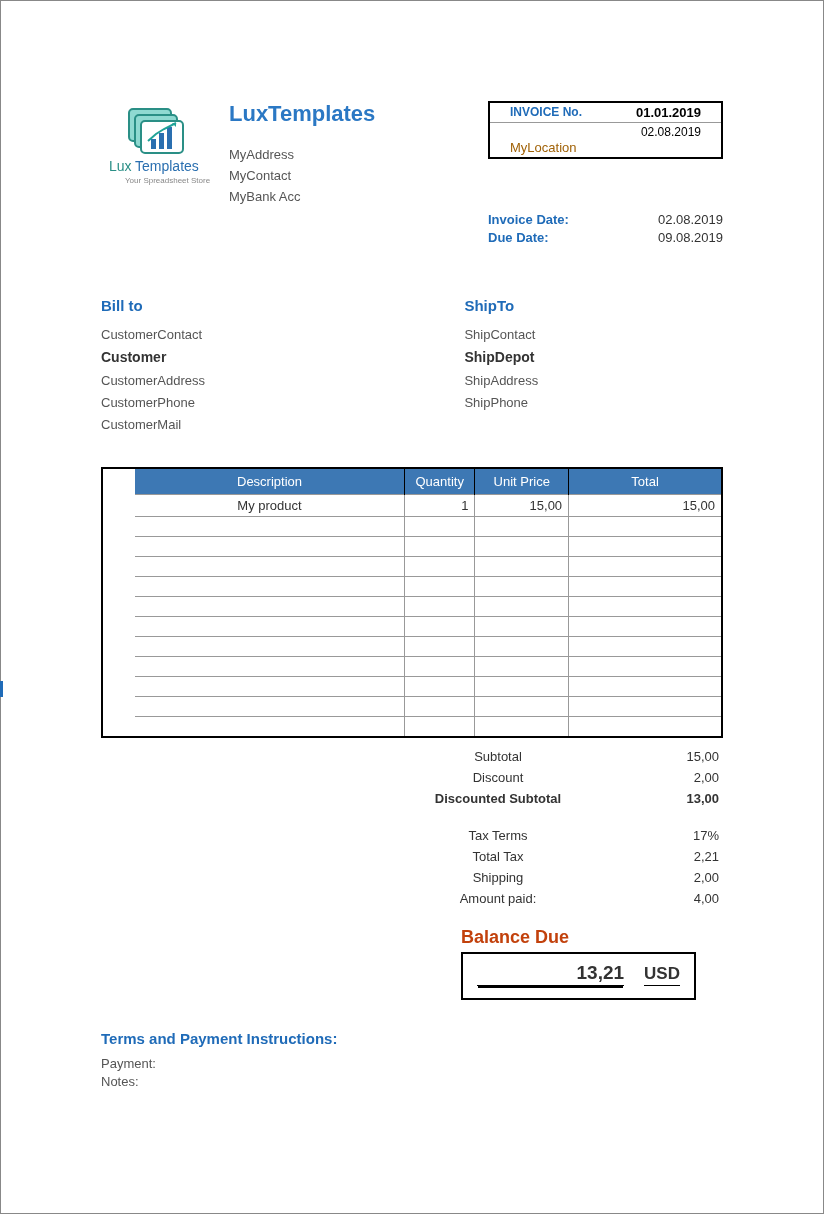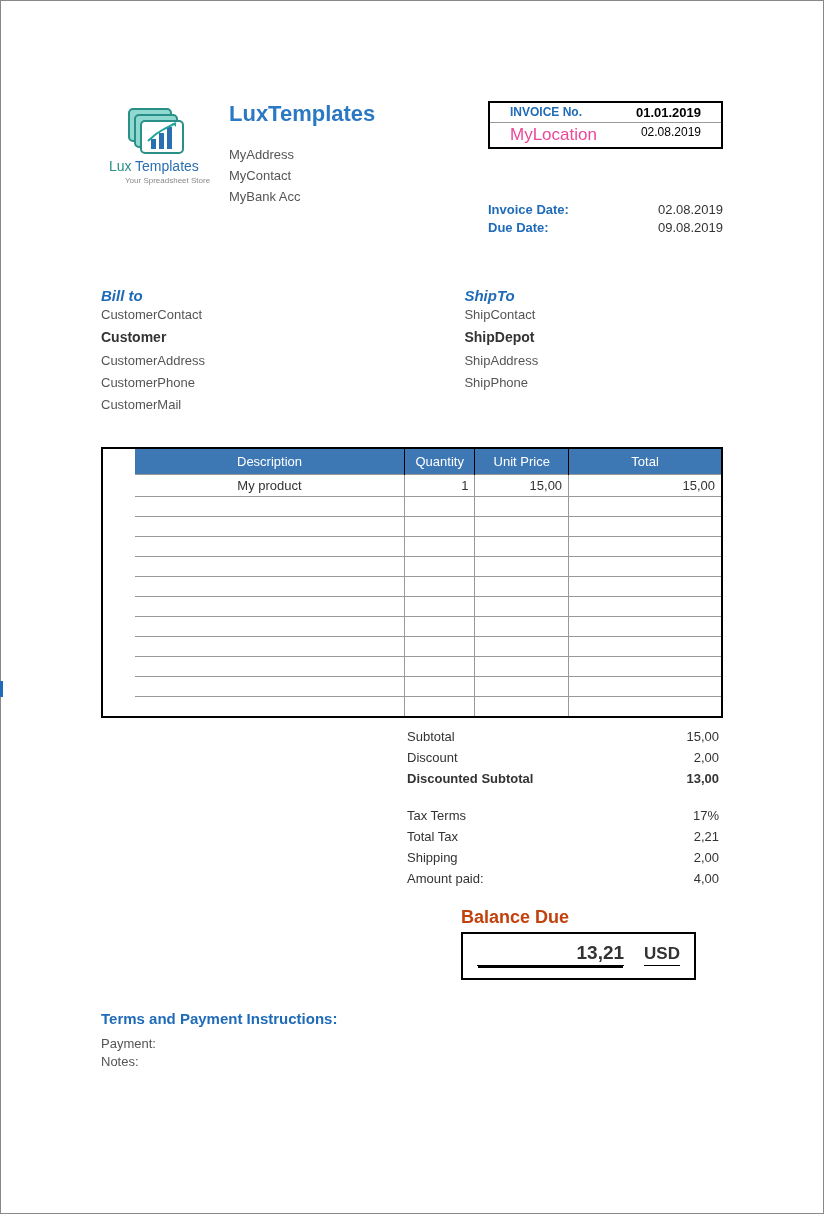--- a/index.html
+++ b/index.html
@@ -47,21 +47,21 @@
     font-size: 13px;
   }
   .inv-box-row {
     display: flex;
     justify-content: space-between;
     padding: 2px 20px;
   }
   .inv-box-row:first-child { border-bottom:1px solid #999; }
   .inv-no-label { color:#1f6bb8; font-weight:bold; font-size:12px;}
   .inv-no-val { font-weight:bold; color:#000; }
-  .inv-loc-label { color:#ec4899; font-size:17px;}
+  .inv-loc-label { color:#a16207; font-size:13px;margin-top:15px;}
   .inv-loc-val { color:#000; font-size:12px;}
 
   .dates-block {
     text-align: left;
     margin-top: 52px;
     width: 235px;
     float: right;
   }
   .dates-block .drow {
     display: flex;
@@ -77,21 +77,21 @@
     display:flex;
     justify-content: space-between;
     margin-top: 50px;
     margin-bottom: 30px;
   }
   .party { width: 48%; }
   .party-head {
     color:#1f6bb8;
     font-weight:bold;
     font-size:15px;
-    font-style:italic;
+    margin-bottom:10px;
   }
   .party-line { color:#555; line-height:1.7; font-size:13px;}
   .party-bold { font-weight:bold; color:#333; font-size:14px;}
 
   
   .items-wrap {
     border: 2px solid #000;
     margin-top: 10px;
     padding-left: 32px;
   }
@@ -131,21 +131,21 @@
     width: 100%;
     display: flex;
     justify-content: flex-end;
   }
   .totals-inner { width: 320px; font-size:13px; }
   .totals-inner .trow {
     display: flex;
     justify-content: space-between;
     padding: 3px 4px;
   }
-  .totals-inner .tlabel { text-align:left; flex: 1; padding-right: 50px; color:#333;}
+  .totals-inner .tlabel { text-align:center; flex: 1; padding-right: 50px; color:#333;}
   .totals-inner .tval { width: 80px; text-align:right; color:#333;}
   .totals-inner .bold .tlabel,
   .totals-inner .bold .tval { font-weight:bold; }
   .totals-inner .gap { height: 16px; }
 
   
   .balance-head {
     color:#c2410c;
     font-weight:bold;
     font-size:18px;

